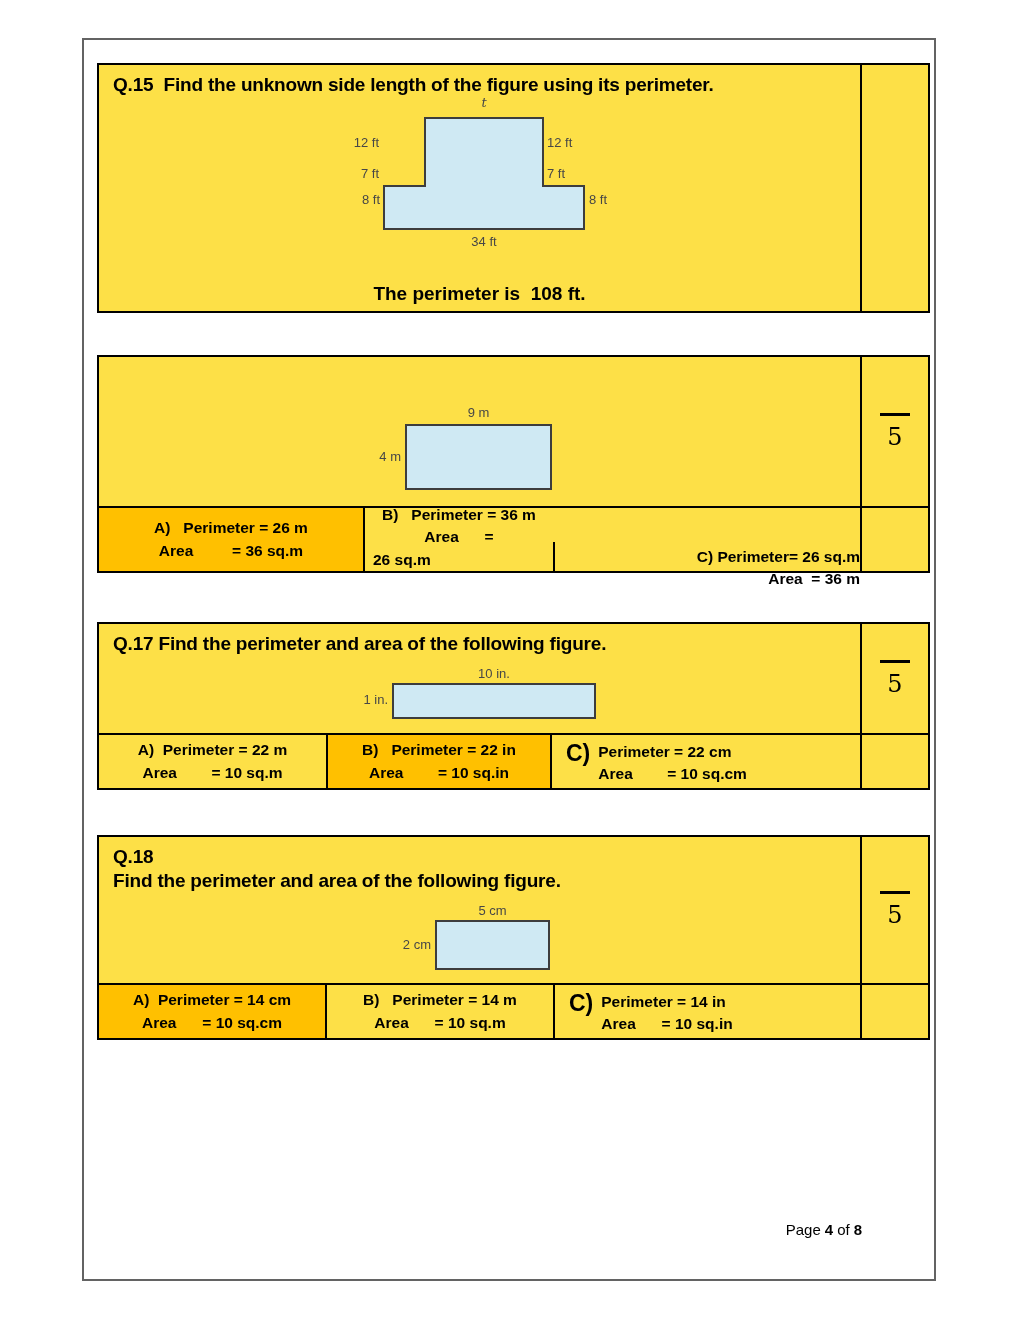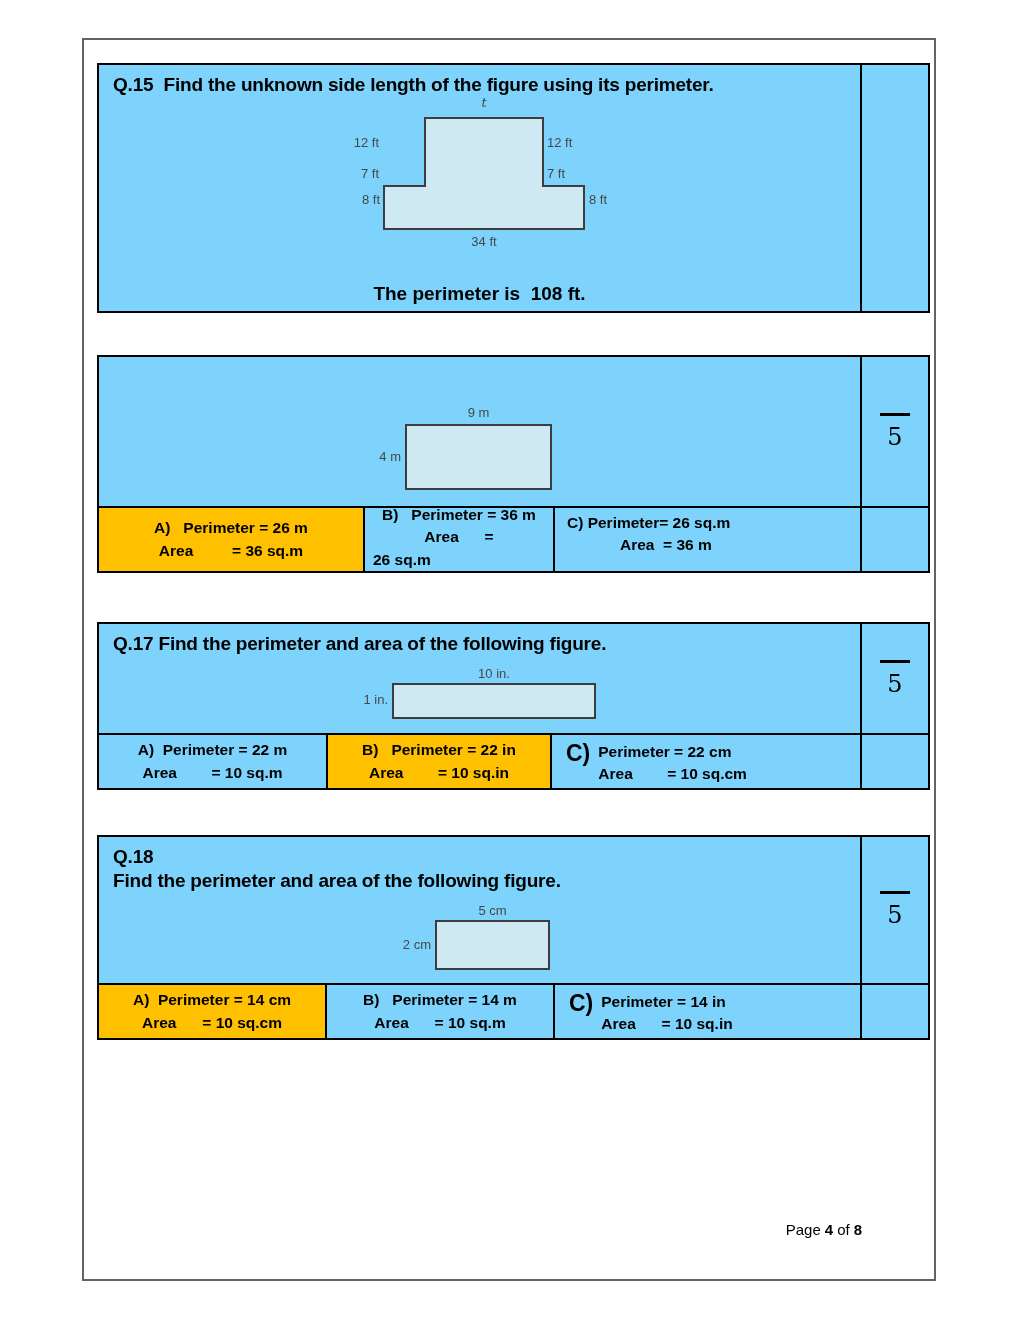--- a/index.html
+++ b/index.html
@@ -1,20 +1,20 @@
 <!DOCTYPE html>
 <html><head>
 <meta charset="utf-8">
 <style>
   * { margin:0; padding:0; box-sizing:border-box; }
   body { width:1020px; height:1320px; background:#ffffff; position:relative;
          font-family:"Liberation Sans", sans-serif; color:#000; }
   .page-frame { position:absolute; left:82px; top:38px; width:854px; height:1243px;
                 border:2px solid #636363; background:#fff; }
-  .qtable { position:absolute; border:2px solid #000; background:#7dd3fc; display:flex; flex-direction:column; }
+  .qtable { position:absolute; border:2px solid #000; background:#fde047; display:flex; flex-direction:column; }
   .hdr-row { flex:1; display:flex; }
   .hdr-main { flex:1; position:relative; }
   .score-cell { width:68px; border-left:2px solid #000; display:flex; align-items:center; justify-content:center; }
   .opt-row { display:flex; border-top:2px solid #000; }
   .opt-cell { display:flex; flex-direction:column; justify-content:center; align-items:center;
               font-weight:bold; font-size:15.5px; line-height:1.45; }
   .opt-cell + .opt-cell { border-left:2px solid #000; }
   .opt-score { width:68px; border-left:2px solid #000; }
   .hl { background:#FFC000; }
   .q-title { font-weight:bold; font-size:19px; padding:9px 12px 0 14px; white-space:pre-wrap; letter-spacing:-0.2px; }
@@ -23,21 +23,21 @@
   .dim { position:absolute; font-size:13px; color:#474747; white-space:pre; }
   .dim.right { text-align:right; }
   .dim.center { text-align:center; }
   .rect-shape { position:absolute; background:#CFE9F3; border:2px solid #3D3D3D; }
   .score-mark { display:flex; flex-direction:column; align-items:center; }
   .score-bar { width:30px; height:3px; background:#000; margin-bottom:7px; }
   .score-num { font-family:"DejaVu Serif", serif; font-size:24px; }
   .note { position:absolute; left:0; right:0; bottom:6px; text-align:center;
           font-weight:bold; font-size:19px; white-space:pre-wrap; }
   .single-opt { justify-content:center; font-size:18px; }
-  .left-pad { align-items:flex-start; }
+  .left-pad { align-items:flex-end;margin-top:34px; }
   .big-c-cell { flex-direction:row; justify-content:flex-start; align-items:flex-start; padding:6px 0 0 14px; }
   .big-c { font-size:23px; font-weight:bold; margin-right:8px; line-height:1.1; }
   .c-lines { display:flex; flex-direction:column; }
   .footer { position:absolute; top:1221px; right:158px; font-size:15px; display:flex; gap:4px; }
   .footer .b { font-weight:bold; }
   .tshape { position:absolute; }
 </style>
 </head>
 <body>
 

